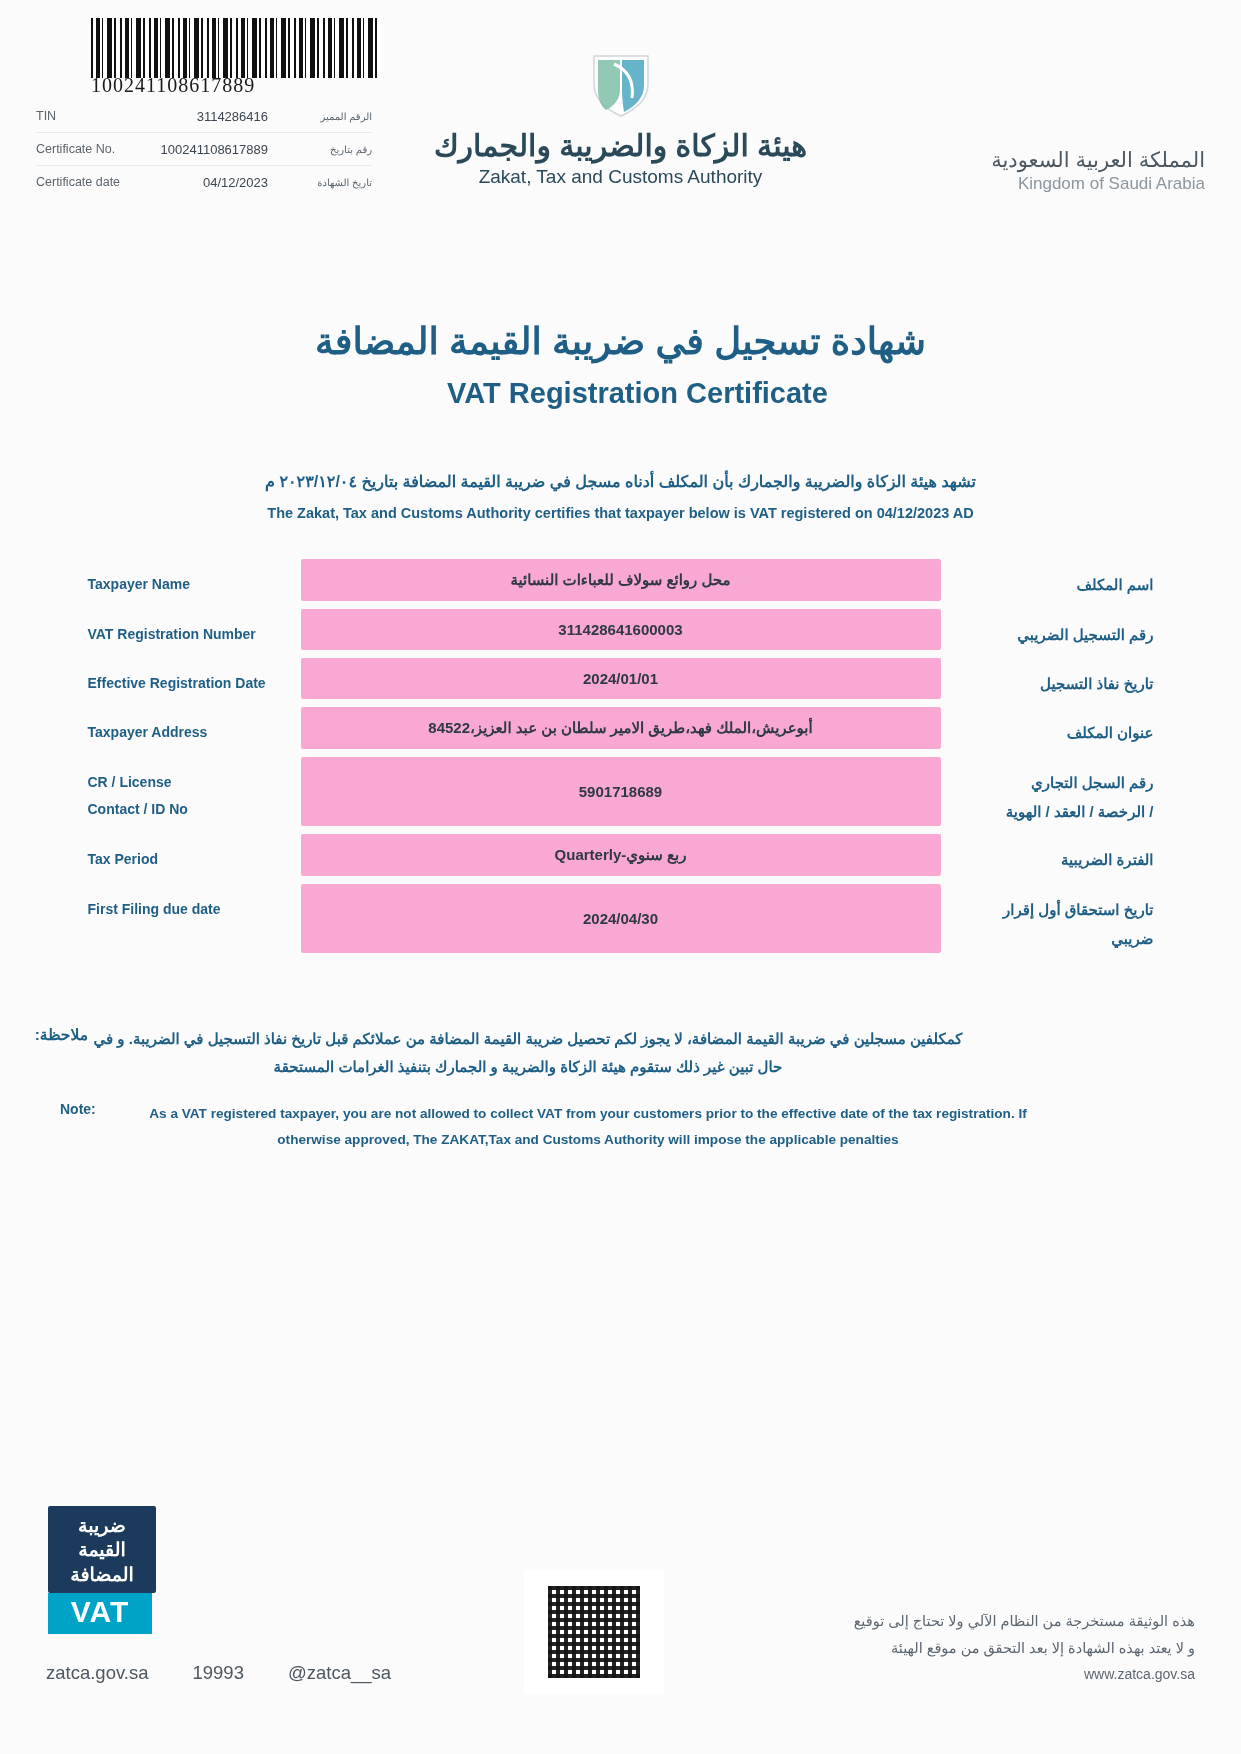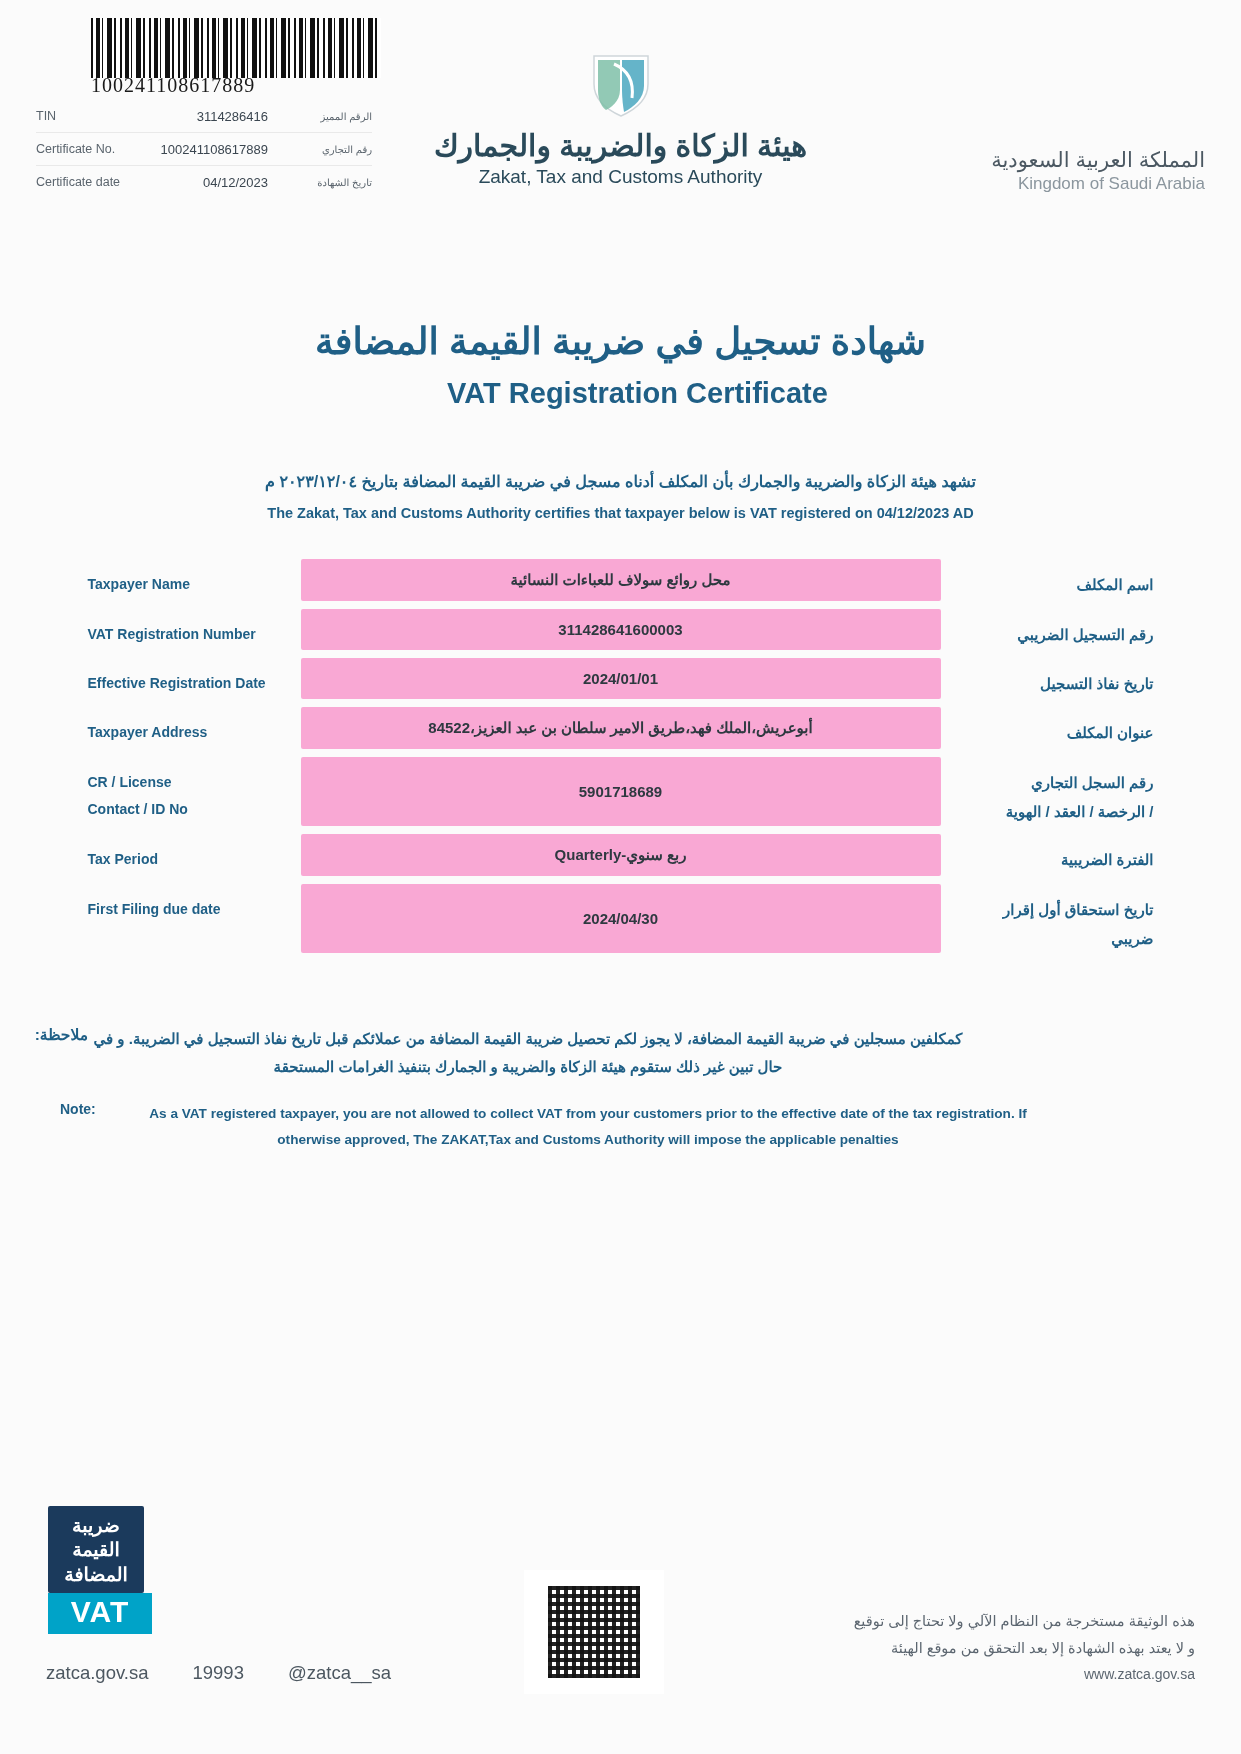--- a/index.html
+++ b/index.html
@@ -266,21 +266,21 @@
     bottom: 34px;
     height: 260px;
   }
   .vat-logo {
     position: absolute;
     left: 48px;
     bottom: 86px;
     width: 104px;
   }
   .vat-box {
-    width: 96px;
+    width: 108px;
     background: #1b3a5c;
     color: #ffffff;
     direction: rtl;
     text-align: center;
     font-size: 19px;
     font-weight: bold;
     line-height: 1.28;
     padding: 8px 0 6px 0;
     border-radius: 2px;
     box-sizing: border-box;
@@ -357,21 +357,21 @@
 
     <div class="meta-table">
       <div class="meta-row">
         <div class="meta-en">TIN</div>
         <div class="meta-val">3114286416</div>
         <div class="meta-ar">الرقم المميز</div>
       </div>
       <div class="meta-row">
         <div class="meta-en">Certificate No.</div>
         <div class="meta-val">100241108617889</div>
-        <div class="meta-ar">رقم التجاري</div>
+        <div class="meta-ar">رقم بتاريخ</div>
       </div>
       <div class="meta-row">
         <div class="meta-en">Certificate date</div>
         <div class="meta-val">04/12/2023</div>
         <div class="meta-ar">تاريخ الشهادة</div>
       </div>
     </div>
 
     <div class="logo-block">
       <div class="logo-mark">

